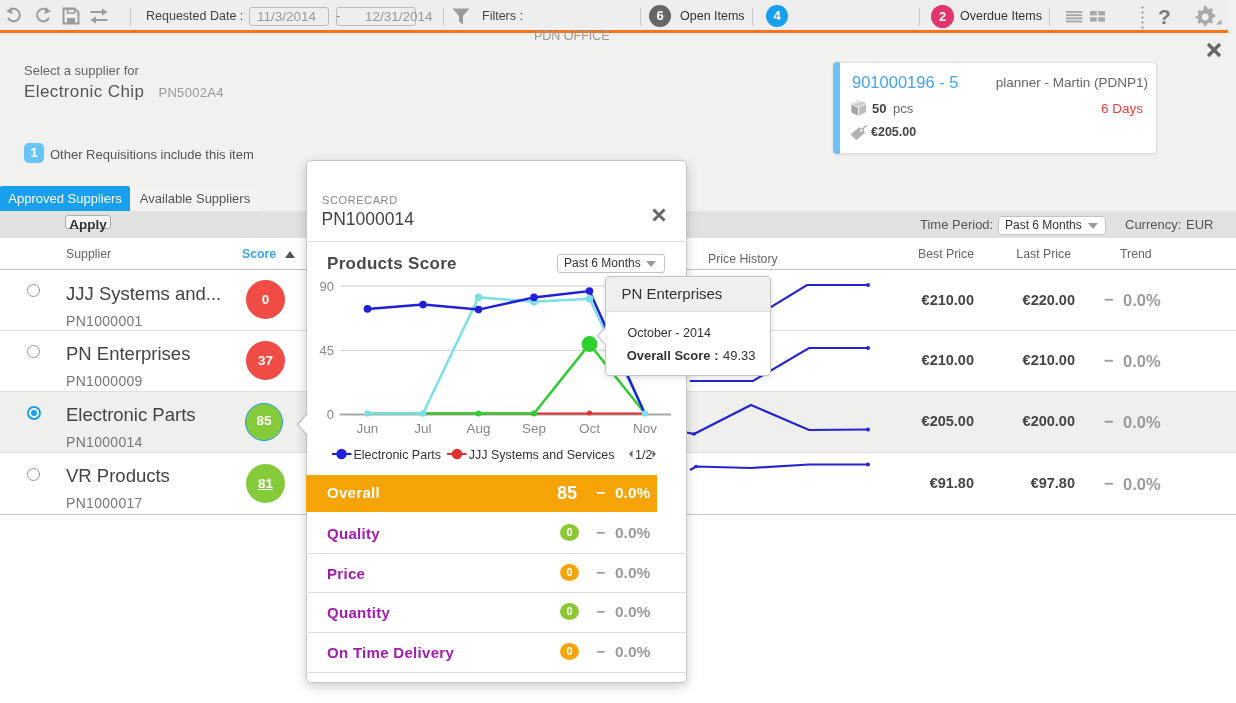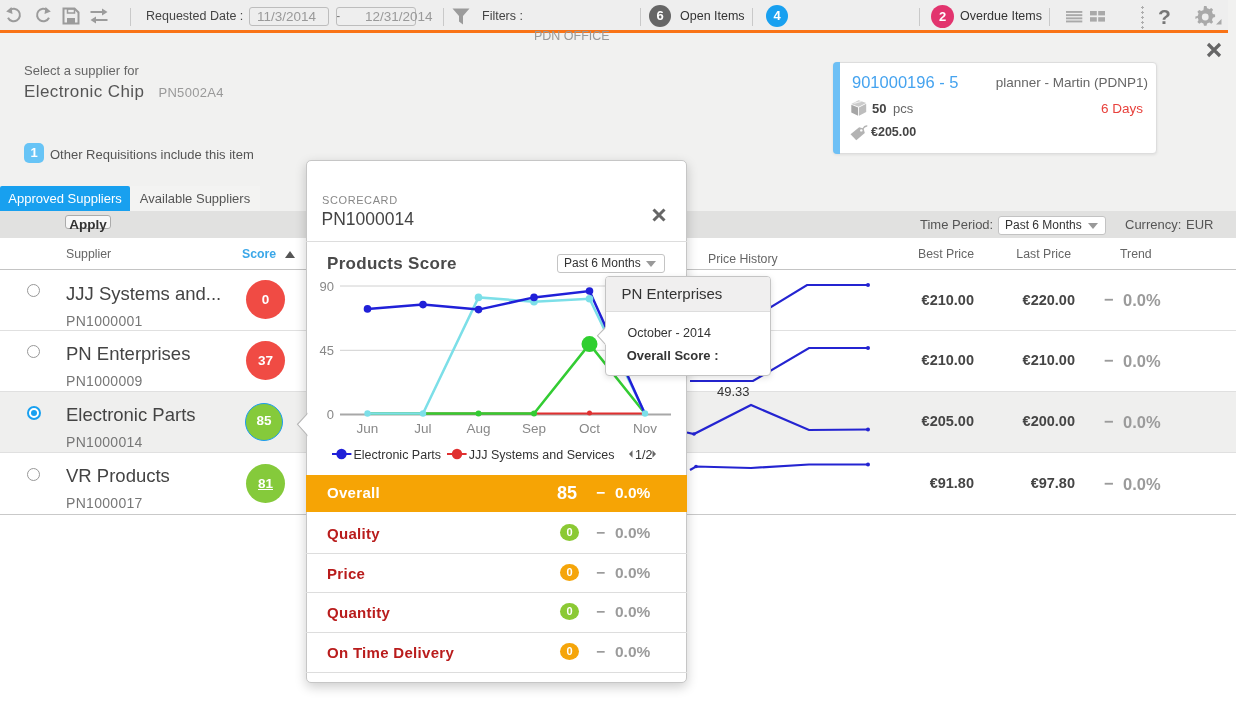--- a/index.html
+++ b/index.html
@@ -10,21 +10,21 @@
 .badge { position:absolute; border-radius:50%; color:#fff; font-weight:bold; text-align:center; }
 .tbtxt { position:absolute; top:0; height:33px; line-height:33px; font-size:12.5px; color:#444; }
 .inp { position:absolute; top:7px; height:19px; border:1px solid #bdbdbd; border-radius:3px; font-size:13.5px; color:#999; line-height:17px; padding-left:7px; }
 .hdrtxt { position:absolute; font-size:12.3px; color:#666; }
 .price { position:absolute; font-size:14.5px; font-weight:bold; color:#454545; text-align:right; width:90px; }
 .trendm { position:absolute; font-weight:bold; color:#9b9b9b; font-size:16.5px; }
 .name { position:absolute; font-size:18.5px; color:#444; }
 .sub { position:absolute; font-size:14px; color:#777; letter-spacing:0.3px; }
 .scorebadge { position:absolute; width:39px; height:39px; border-radius:50%; color:#fff; font-weight:bold; font-size:13.5px; text-align:center; line-height:39px; }
 .radio { position:absolute; width:13px; height:13px; border:1.5px solid #989898; border-radius:50%; background:#fff; }
-.prow-label { position:absolute; left:21px; font-size:15px; font-weight:bold; color:#b91c1c; letter-spacing:0.3px; }
+.prow-label { position:absolute; left:21px; font-size:15px; font-weight:bold; color:#a21caf; letter-spacing:0.3px; }
 .prow-badge { position:absolute; width:19px; height:17px; border-radius:50%; color:#fff; font-size:11px; font-weight:bold; text-align:center; line-height:17px; }
 .prow-pct { position:absolute; font-size:15.5px; font-weight:bold; color:#9b9b9b; }
 </style>
 </head>
 <body>
 
 <div class="a" style="left:0;top:0;width:1228px;height:33px;background:#eeeeee;border-bottom:3px solid #f97316;">
   <svg class="a" style="left:5px;top:7px;" width="18" height="18" viewBox="0 0 18 18">
       <path d="M4.5 3.2 A6.3 6.3 0 1 1 3.0 10.8" fill="none" stroke="#9b9b9b" stroke-width="2"></path>
       <path d="M6.5 0 L1.2 4.6 L7.5 7 Z" fill="#9b9b9b"></path>
@@ -276,21 +276,21 @@
       <circle cx="9.5" cy="8" r="5.2" fill="#2020d8"></circle>
     <text x="21.5" y="12.5" font-family="Liberation Sans, sans-serif" font-size="12.5" fill="#333">Electronic Parts</text>
     <line x1="115" y1="8" x2="134.6" y2="8" stroke="#e03030" stroke-width="2"></line>
       <circle cx="125" cy="8" r="5.2" fill="#e03030"></circle>
     <text x="136.7" y="12.5" font-family="Liberation Sans, sans-serif" font-size="12.5" fill="#333">JJJ Systems and Services</text>
     <path d="M300.5 4.3 L297 8 L300.5 11.7 Z" fill="#666"></path>
     <text x="303" y="12.5" font-family="Liberation Sans, sans-serif" font-size="12.5" fill="#333">1/2</text>
     <path d="M320.5 4.3 L324 8 L320.5 11.7 Z" fill="#666"></path>
   </svg>
 
-  <div class="a" style="left:0;top:305px;width:381px;height:37px;background:#f6a405;">
+  <div class="a" style="left:0;top:305px;width:351px;height:37px;background:#f6a405;">
     <div class="prow-label" style="top:9px;color:#fff;">Overall</div>
     <div class="a" style="left:251px;top:8px;font-size:18px;font-weight:bold;color:#fff;">85</div>
     <div class="prow-pct" style="left:290px;top:9px;color:#fff;font-size:15.5px;">−</div>
     <div class="prow-pct" style="left:309px;top:9px;color:#fff;font-size:15.5px;">0.0%</div>
   </div>
 
   <div class="a" style="left:0;top:342px;width:381px;height:42px;border-bottom:1px solid #ddd;">
     <div class="prow-label" style="top:13px;">Quality</div>
     <div class="prow-badge" style="left:254px;top:12px;background:#8bc934;">0</div>
     <div class="prow-pct" style="left:290px;top:12px;">−</div>
@@ -314,18 +314,18 @@
     <div class="prow-pct" style="left:290px;top:10px;">−</div>
     <div class="prow-pct" style="left:309px;top:10px;">0.0%</div>
   </div>
 </div>
 
 <div class="a" style="left:605px;top:276px;width:166px;height:100px;background:#fff;border:1px solid #c4c4c4;border-radius:4px;box-shadow:0 2px 6px rgba(0,0,0,0.12);">
   <div class="a" style="left:0;top:0;width:164px;height:35px;background:#f0efef;border-bottom:1px solid #ddd;border-radius:3px 3px 0 0;"></div>
   <div class="a" style="left:15.5px;top:8px;font-size:15px;color:#333;">PN Enterprises</div>
   <div class="a" style="left:21.5px;top:49px;font-size:12.5px;color:#333;">October - 2014</div>
   <div class="a" style="left:20.7px;top:70.5px;font-size:13px;font-weight:bold;color:#333;">Overall Score :</div>
-  <div class="a" style="left:111px;top:70.5px;font-size:13px;color:#333;margin-top:36px;">49.33</div>
+  <div class="a" style="left:117px;top:70.5px;font-size:13px;color:#333;">49.33</div>
 </div>
 <svg class="a" style="left:595px;top:326px;" width="12" height="20" viewBox="0 0 12 20">
     <path d="M11 1 L2.5 9.7 L11 19" fill="#ffffff" stroke="#bcbcbc" stroke-width="1.1"></path>
     <rect x="10.5" y="1" width="1.5" height="18" fill="#ffffff"></rect>
   </svg>
 
 </body></html>

